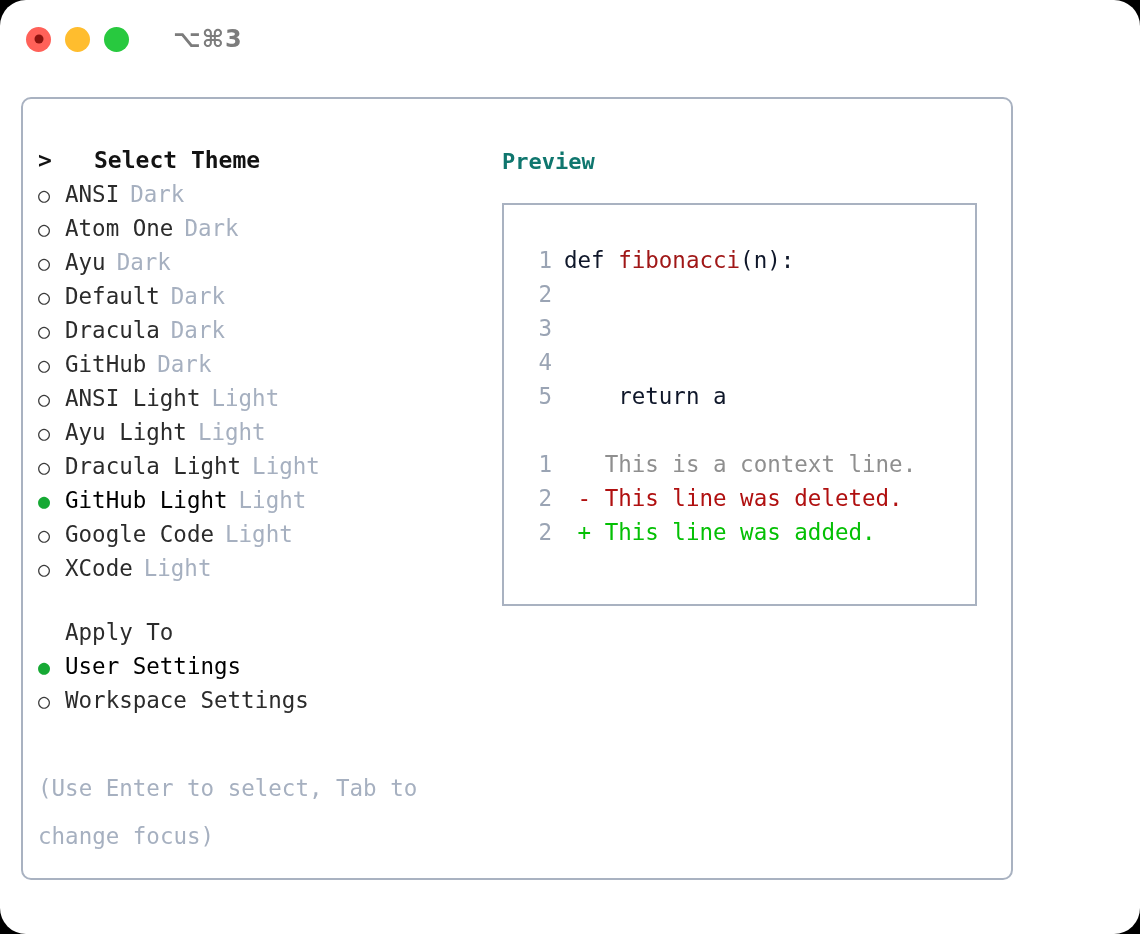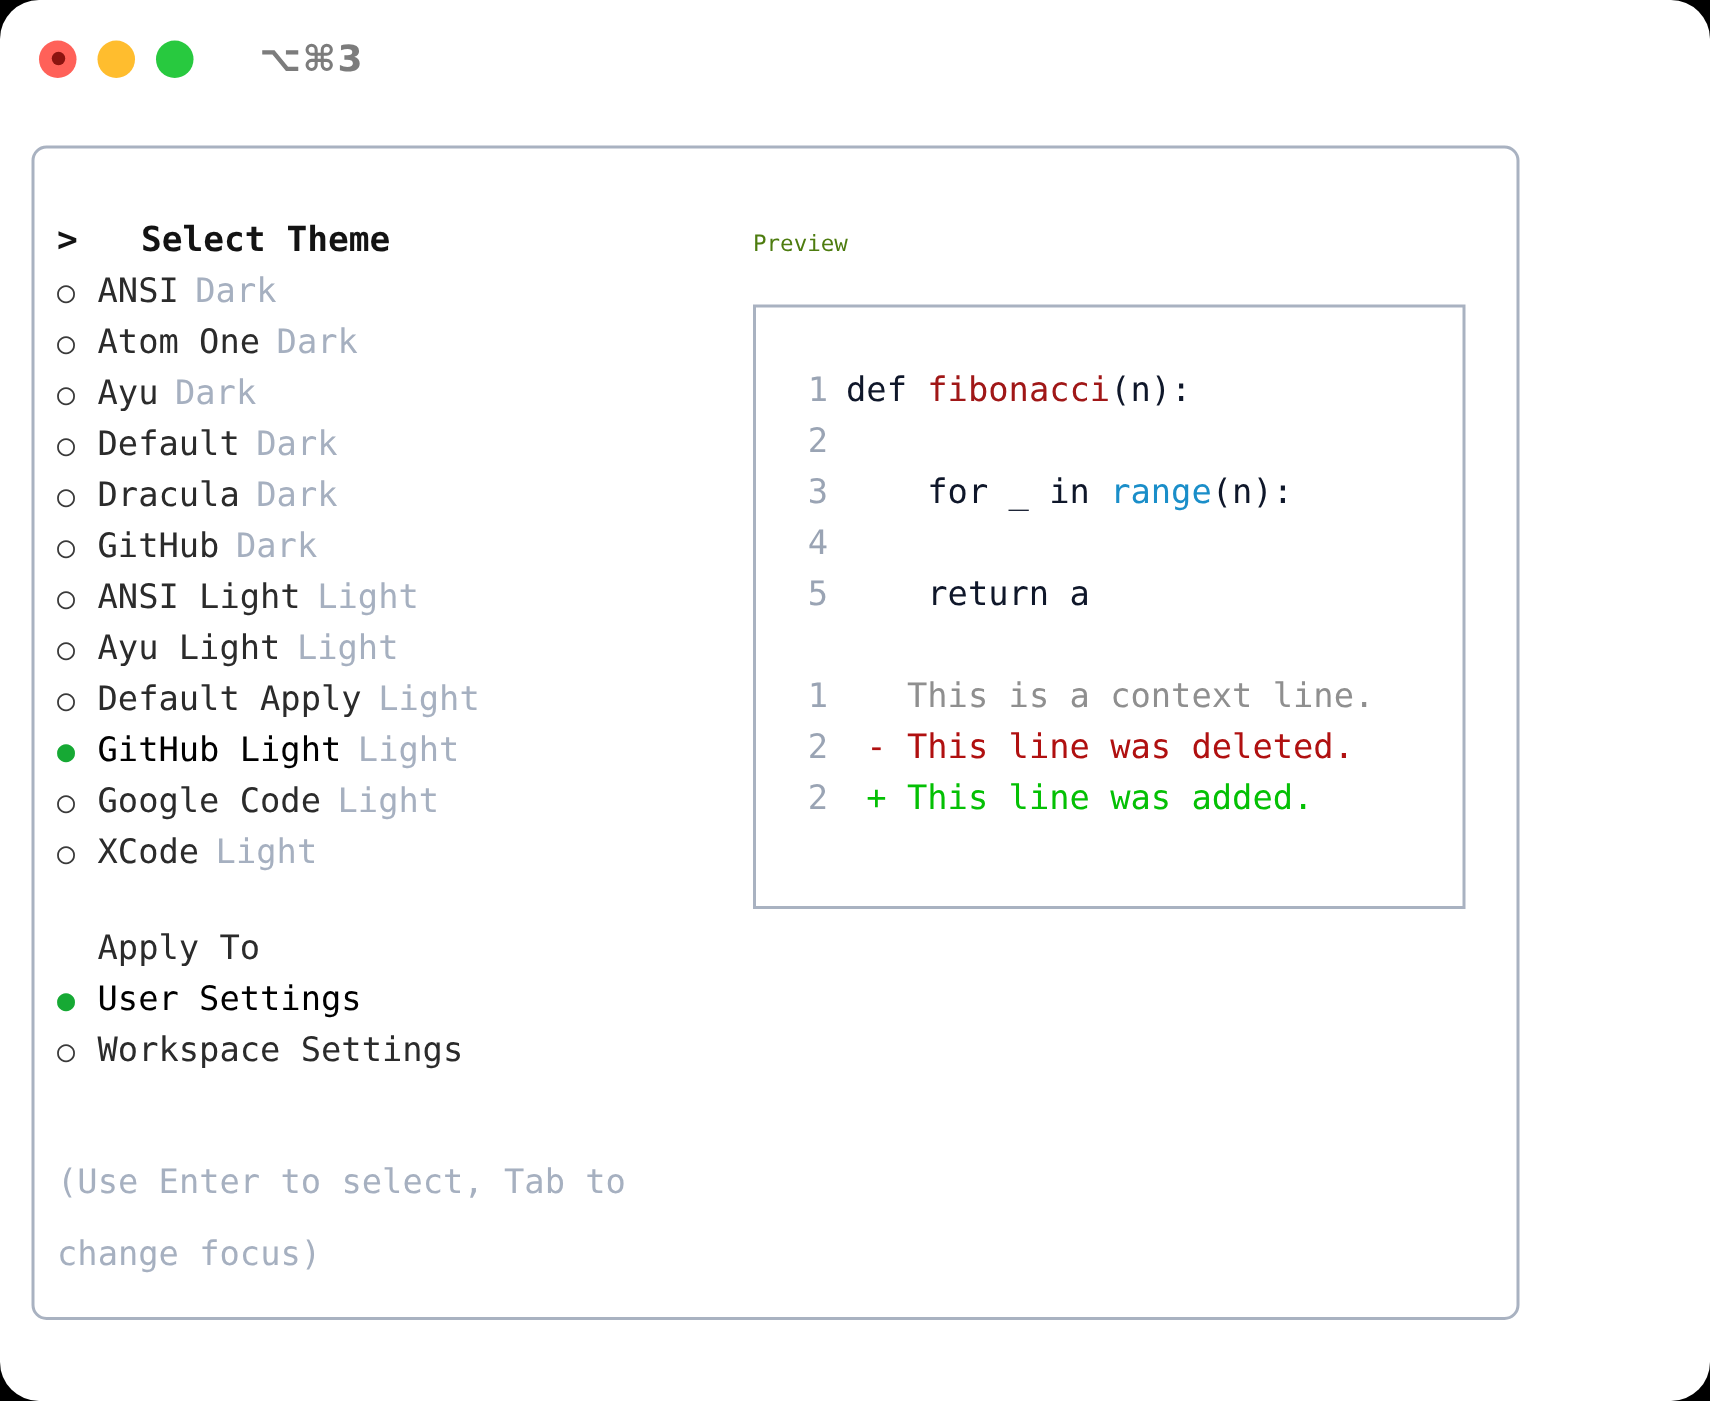--- a/index.html
+++ b/index.html
@@ -145,23 +145,23 @@
   }
 
   
   .right-col {
     position: absolute;
     left: 479px;
     top: 48px;
     width: 485px;
   }
   .preview-title {
-    font-size: 15px;
-    font-weight: normal;
-    color: #4d7c0f;
+    font-size: 22px;
+    font-weight: bold;
+    color: #0f766e;
     height: 34px;
     line-height: 30px;
   }
   .preview-box {
     margin-top: 22px;
     width: 475px;
     height: 403px;
     border: 2px solid #a9b2c1;
     box-sizing: border-box;
     background: #ffffff;
@@ -255,21 +255,21 @@
               <span class="label">ANSI Light</span>
               <span class="badge">Light</span>
             </div>
             <div class="row">
               <span class="marker">○</span>
               <span class="label">Ayu Light</span>
               <span class="badge">Light</span>
             </div>
             <div class="row">
               <span class="marker">○</span>
-              <span class="label">Default Apply</span>
+              <span class="label">Dracula Light</span>
               <span class="badge">Light</span>
             </div>
             <div class="row">
               <span class="marker filled">●</span>
               <span class="label selected">GitHub Light</span>
               <span class="badge">Light</span>
             </div>
             <div class="row">
               <span class="marker">○</span>
               <span class="label">Google Code</span>
@@ -304,21 +304,21 @@
 
       <div class="hint">(Use Enter to select, Tab to change focus)</div>
 
       <div class="right-col">
         <div class="preview-title">Preview</div>
 
         <div class="preview-box">
           <div id="code-lines">
               <div class="code-line"><span class="lineno">1</span><span class="code-text"><span class="tok-plain">def </span><span class="tok-fn">fibonacci</span><span class="tok-plain">(n):</span></span></div>
               <div class="code-line"><span class="lineno">2</span></div>
-              <div class="code-line"><span class="lineno">3</span><span class="code-text"><span class="tok-plain">    for _ in </span><span class="tok-call">range</span><span class="tok-plain">(n):</span></span></div>
+              <div class="code-line"><span class="lineno">3</span></div>
               <div class="code-line"><span class="lineno">4</span></div>
               <div class="code-line"><span class="lineno">5</span><span class="code-text"><span class="tok-plain">    return a</span></span></div>
             </div>
           <div class="diff-gap"></div>
           <div id="diff-lines">
               <div class="code-line"><span class="lineno">1</span><span class="diff-ctx" style="white-space: pre;">  </span><span class="diff-ctx"> This is a context line.</span></div>
               <div class="code-line"><span class="lineno">2</span><span class="diff-del" style="white-space: pre;"> -</span><span class="diff-del"> This line was deleted.</span></div>
               <div class="code-line"><span class="lineno">2</span><span class="diff-add" style="white-space: pre;"> +</span><span class="diff-add"> This line was added.</span></div>
             </div>
         </div>

